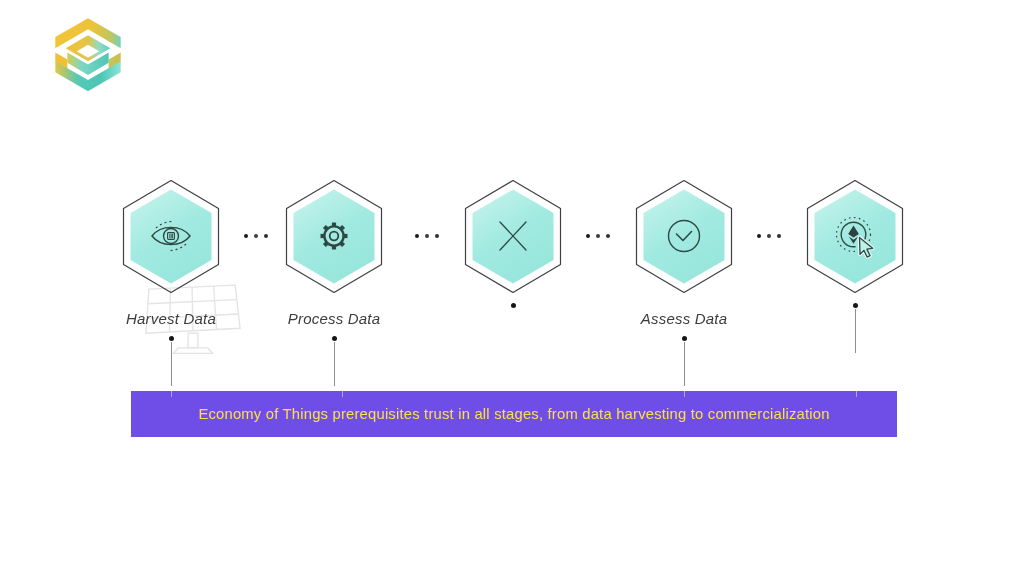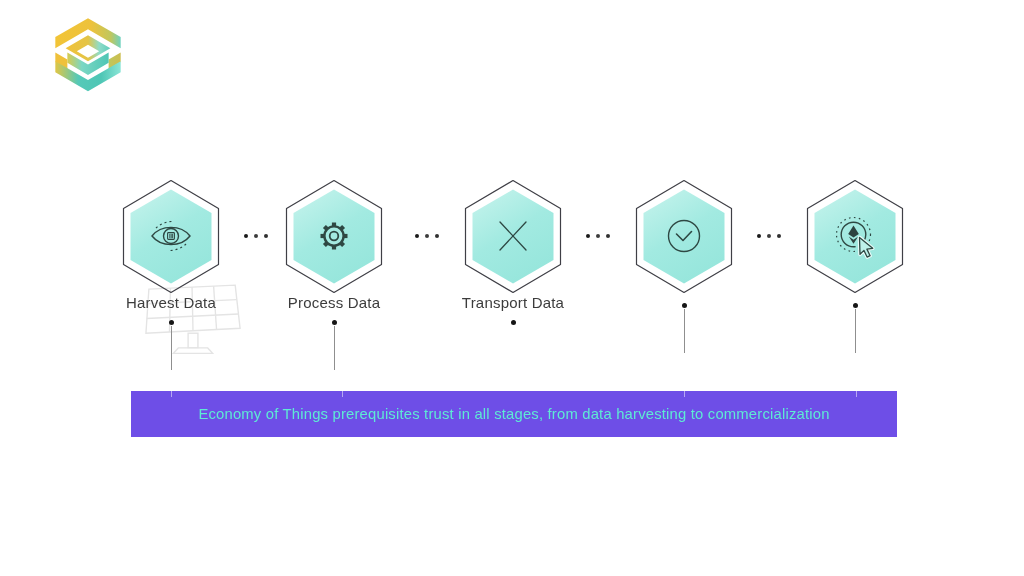--- a/index.html
+++ b/index.html
@@ -10,39 +10,40 @@
   
   .logo{position:absolute;left:45px;top:14px;width:86px;height:96px;}
   
   .watermark{position:absolute;left:143px;top:281px;width:102px;height:75px;z-index:0;}
   
   .stage{position:absolute;top:179px;width:140px;z-index:1;text-align:center;}
   .hex-wrap{position:relative;width:100px;height:115px;margin:0 auto;}
   .hex-wrap svg.hex{position:absolute;left:0;top:0;}
   .hex-icon{position:absolute;left:26px;top:33px;width:48px;height:48px;}
   .stage-label{
-    margin-top:0;font-size:15px;color:#3c3c3c;letter-spacing:.2px;
+    margin-top:16px;font-size:15px;color:#3c3c3c;letter-spacing:.2px;
     text-shadow:0 0 3px #ffffff,0 0 1px #ffffff;
+    font-style:italic;
   }
   .stage-dot{
     width:5px;height:5px;border-radius:50%;background:#161616;margin:9px auto 0;
   }
   .stage-line{width:1px;height:44px;background:#8f8f8f;margin:1px auto 0;}
   .stage-line.hidden{visibility:hidden;}
   
   .sep{position:absolute;top:234px;display:flex;gap:6px;z-index:1;}
   .sep i{width:4px;height:4px;border-radius:50%;background:#1a1a1a;display:block;}
   .sep i:nth-child(2){opacity:.85;height:4px;}
   .sep i:nth-child(3){opacity:.9;}
   
   .banner{
     position:absolute;left:131px;top:391px;width:766px;height:46px;background:#6E4EE7;
     display:flex;align-items:center;justify-content:center;z-index:2;
   }
-  .banner-text{color:#5eead4;font-size:14.8px;letter-spacing:.2px;}
+  .banner-text{color:#fde047;font-size:14.8px;letter-spacing:.2px;}
   .notch{position:absolute;top:0;width:1px;height:6px;background:rgba(255,255,255,.5);}
 </style>
 </head>
 <body>
 
 <div class="slide">
 
   <svg width="0" height="0" style="position:absolute" aria-hidden="true">
     <defs>
       <linearGradient id="hexGrad" x1="0" y1="0" x2="0.55" y2="1">
@@ -160,38 +161,38 @@
         <polygon points="50,1.5 97.5,29.5 97.5,85.5 50,113.5 2.5,85.5 2.5,29.5" fill="none" stroke="#3F3F46" stroke-width="1.2" stroke-linejoin="round"></polygon>
         <polygon points="50,10.5 90.5,34 90.5,81 50,104.5 9.5,81 9.5,34" fill="url(#hexGrad)"></polygon>
       </svg>
       <svg class="hex-icon" viewBox="0 0 48 48">
         <g stroke="#2E4843" stroke-width="1.3" stroke-linecap="round">
           <line x1="11" y1="10" x2="37" y2="38"></line>
           <line x1="37" y1="10" x2="11" y2="38"></line>
         </g>
       </svg>
     </div>
-    <div class="stage-label">Transport Data</div>
     <div class="stage-dot"></div>
     <div class="stage-line hidden"></div>
   </div>
 
   <div class="stage" style="left:614px;">
     <div class="hex-wrap">
       <svg class="hex" width="100" height="115" viewBox="0 0 100 115">
         <polygon points="50,1.5 97.5,29.5 97.5,85.5 50,113.5 2.5,85.5 2.5,29.5" fill="none" stroke="#3F3F46" stroke-width="1.2" stroke-linejoin="round"></polygon>
         <polygon points="50,10.5 90.5,34 90.5,81 50,104.5 9.5,81 9.5,34" fill="url(#hexGrad)"></polygon>
       </svg>
       <svg class="hex-icon" viewBox="0 0 48 48">
         <g stroke="#2E4843" fill="none">
           <circle cx="24" cy="24" r="15.5" stroke-width="1.4"></circle>
           <path d="M16.5 22 L23 28.5 L31.5 19.5" stroke-width="1.6" stroke-linecap="round" stroke-linejoin="round"></path>
         </g>
       </svg>
     </div>
+    <div class="stage-label">Assess Data</div>
     <div class="stage-dot"></div>
     <div class="stage-line"></div>
   </div>
 
   <div class="stage" style="left:785px;">
     <div class="hex-wrap">
       <svg class="hex" width="100" height="115" viewBox="0 0 100 115">
         <polygon points="50,1.5 97.5,29.5 97.5,85.5 50,113.5 2.5,85.5 2.5,29.5" fill="none" stroke="#3F3F46" stroke-width="1.2" stroke-linejoin="round"></polygon>
         <polygon points="50,10.5 90.5,34 90.5,81 50,104.5 9.5,81 9.5,34" fill="url(#hexGrad)"></polygon>
       </svg>

